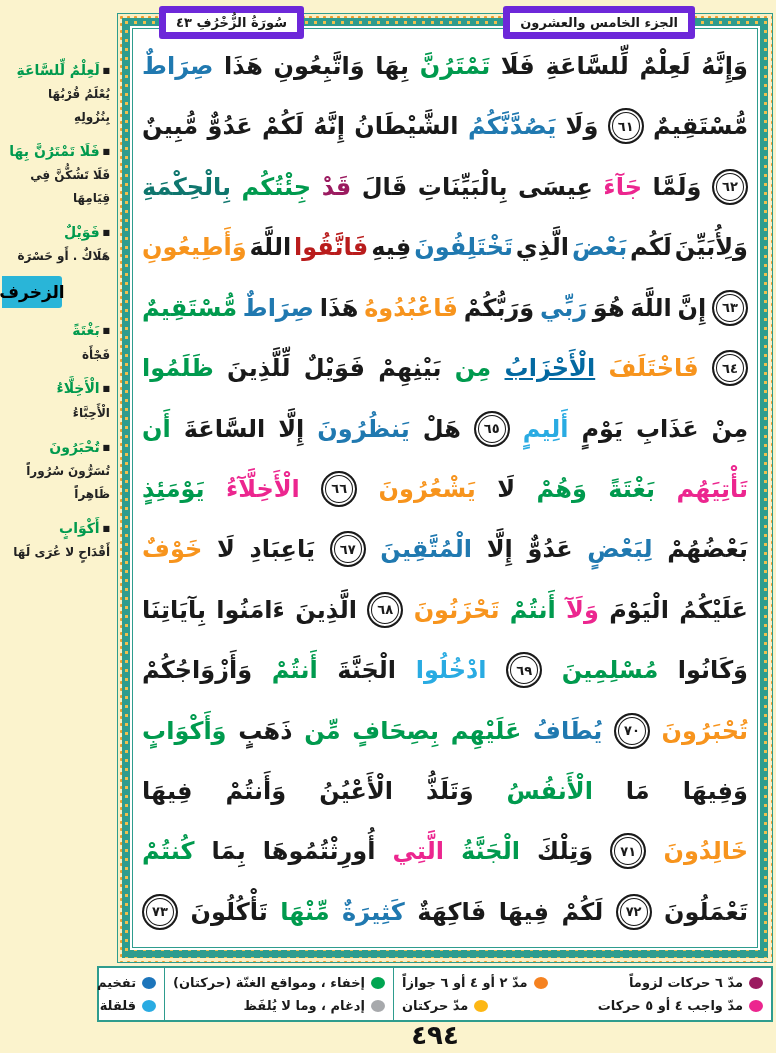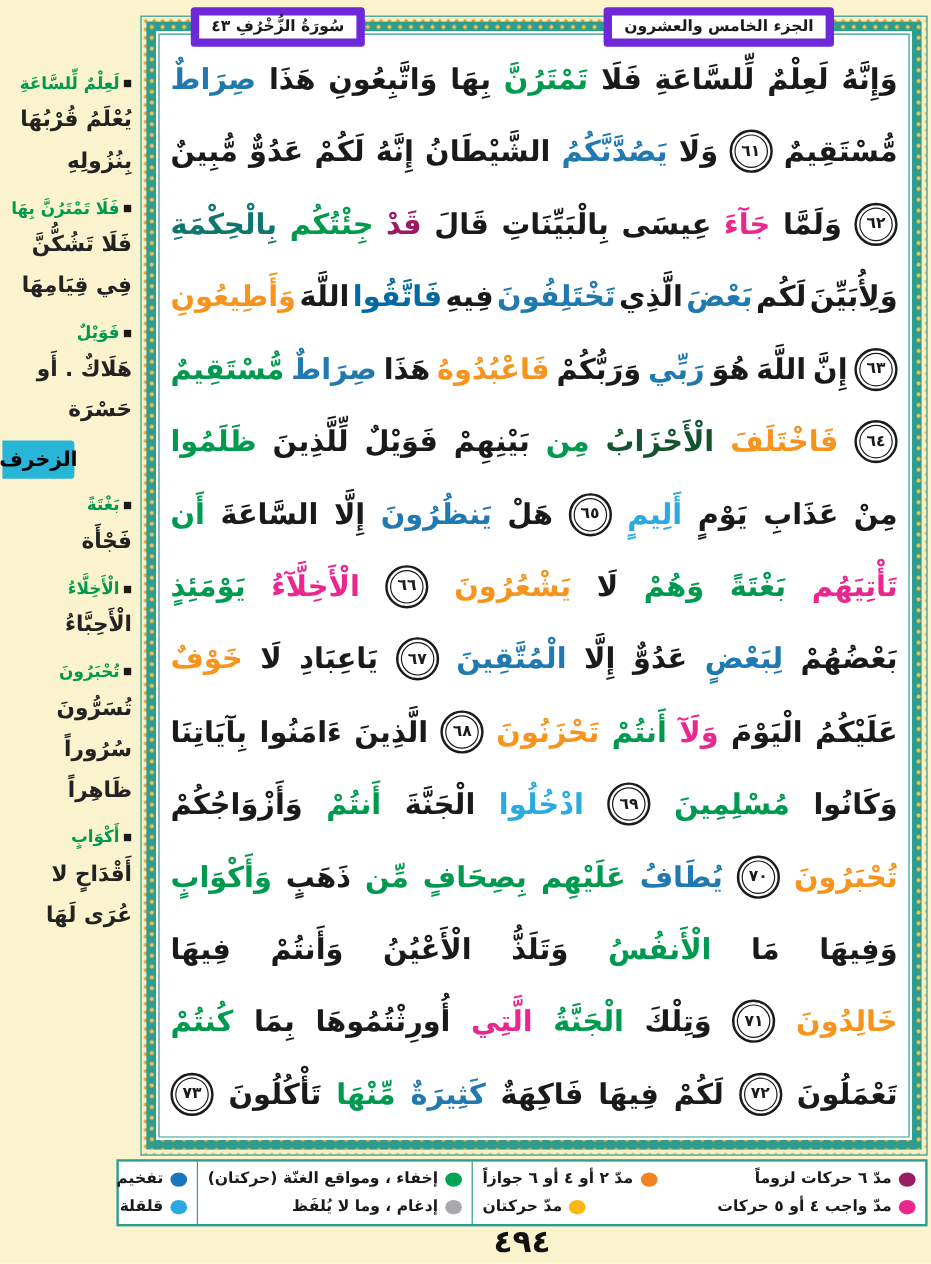--- a/index.html
+++ b/index.html
@@ -57,21 +57,21 @@
   
   .sidebar{
     position:absolute;left:2px;top:48px;width:112px;
     direction:rtl;text-align:right;padding-right:4px;box-sizing:border-box;
   }
   .gloss-term{
     color:#009A4E;font-weight:bold;font-size:14px;margin-top:11px;line-height:1.6;
   }
   .gloss-term::before{content:"■ ";color:#1a1a1a;font-size:8px;vertical-align:2px;}
   .gloss-def{
-    color:#222;font-size:18px;font-weight:bold;line-height:1.9;margin-top:2px;padding-left:6px;
+    color:#222;font-size:12px;font-weight:bold;line-height:1.9;margin-top:2px;padding-left:6px;
   }
   .surah-tab{
     width:60px;height:32px;margin:8px auto 4px 0;
     color:#000000;font-size:17px;font-weight:bold;
     display:flex;align-items:center;justify-content:center;
     border-radius:0 3px 3px 0;
   }
   
   .legend{
     position:absolute;left:97px;top:966px;width:676px;height:56px;
@@ -161,40 +161,40 @@
             <span class="word" style="color: rgb(0, 154, 78);">جِئْتُكُم</span>
             <span class="word" style="color: #0f766e;">بِالْحِكْمَةِ</span>
           </div>
           <div class="quran-line">
             <span class="word" style="color: rgb(26, 26, 26);">وَلِأُبَيِّنَ</span>
             <span class="word" style="color: rgb(26, 26, 26);">لَكُم</span>
             <span class="word" style="color: rgb(32, 121, 176);">بَعْضَ</span>
             <span class="word" style="color: rgb(26, 26, 26);">الَّذِي</span>
             <span class="word" style="color: rgb(32, 121, 176);">تَخْتَلِفُونَ</span>
             <span class="word" style="color: rgb(26, 26, 26);">فِيهِ</span>
-            <span class="word" style="color: #0369a1;">فَاتَّقُوا</span>
+            <span class="word" style="color: #b91c1c;">فَاتَّقُوا</span>
             <span class="word" style="color: rgb(26, 26, 26);">اللَّهَ</span>
             <span class="word" style="color: rgb(247, 148, 29);">وَأَطِيعُونِ</span>
           </div>
           <div class="quran-line">
             <span class="ayah">٦٣</span>
             <span class="word" style="color: rgb(26, 26, 26);">إِنَّ</span>
             <span class="word" style="color: rgb(26, 26, 26);">اللَّهَ</span>
             <span class="word" style="color: rgb(26, 26, 26);">هُوَ</span>
             <span class="word" style="color: rgb(32, 121, 176);">رَبِّي</span>
             <span class="word" style="color: rgb(26, 26, 26);">وَرَبُّكُمْ</span>
             <span class="word" style="color: rgb(247, 148, 29);">فَاعْبُدُوهُ</span>
             <span class="word" style="color: rgb(26, 26, 26);">هَذَا</span>
             <span class="word" style="color: rgb(32, 121, 176);">صِرَاطٌ</span>
             <span class="word" style="color: rgb(0, 154, 78);">مُّسْتَقِيمٌ</span>
           </div>
           <div class="quran-line">
             <span class="ayah">٦٤</span>
             <span class="word" style="color: rgb(247, 148, 29);">فَاخْتَلَفَ</span>
-            <span class="word" style="color: #14532d;">الْأَحْزَابُ</span>
+            <span class="word" style="color: #0369a1; text-decoration: underline;">الْأَحْزَابُ</span>
             <span class="word" style="color: rgb(0, 154, 78);">مِن</span>
             <span class="word" style="color: rgb(26, 26, 26);">بَيْنِهِمْ</span>
             <span class="word" style="color: rgb(26, 26, 26);">فَوَيْلٌ</span>
             <span class="word" style="color: rgb(26, 26, 26);">لِّلَّذِينَ</span>
             <span class="word" style="color: rgb(0, 154, 78);">ظَلَمُوا</span>
           </div>
           <div class="quran-line">
             <span class="word" style="color: rgb(26, 26, 26);">مِنْ</span>
             <span class="word" style="color: rgb(26, 26, 26);">عَذَابِ</span>
             <span class="word" style="color: rgb(26, 26, 26);">يَوْمٍ</span>

